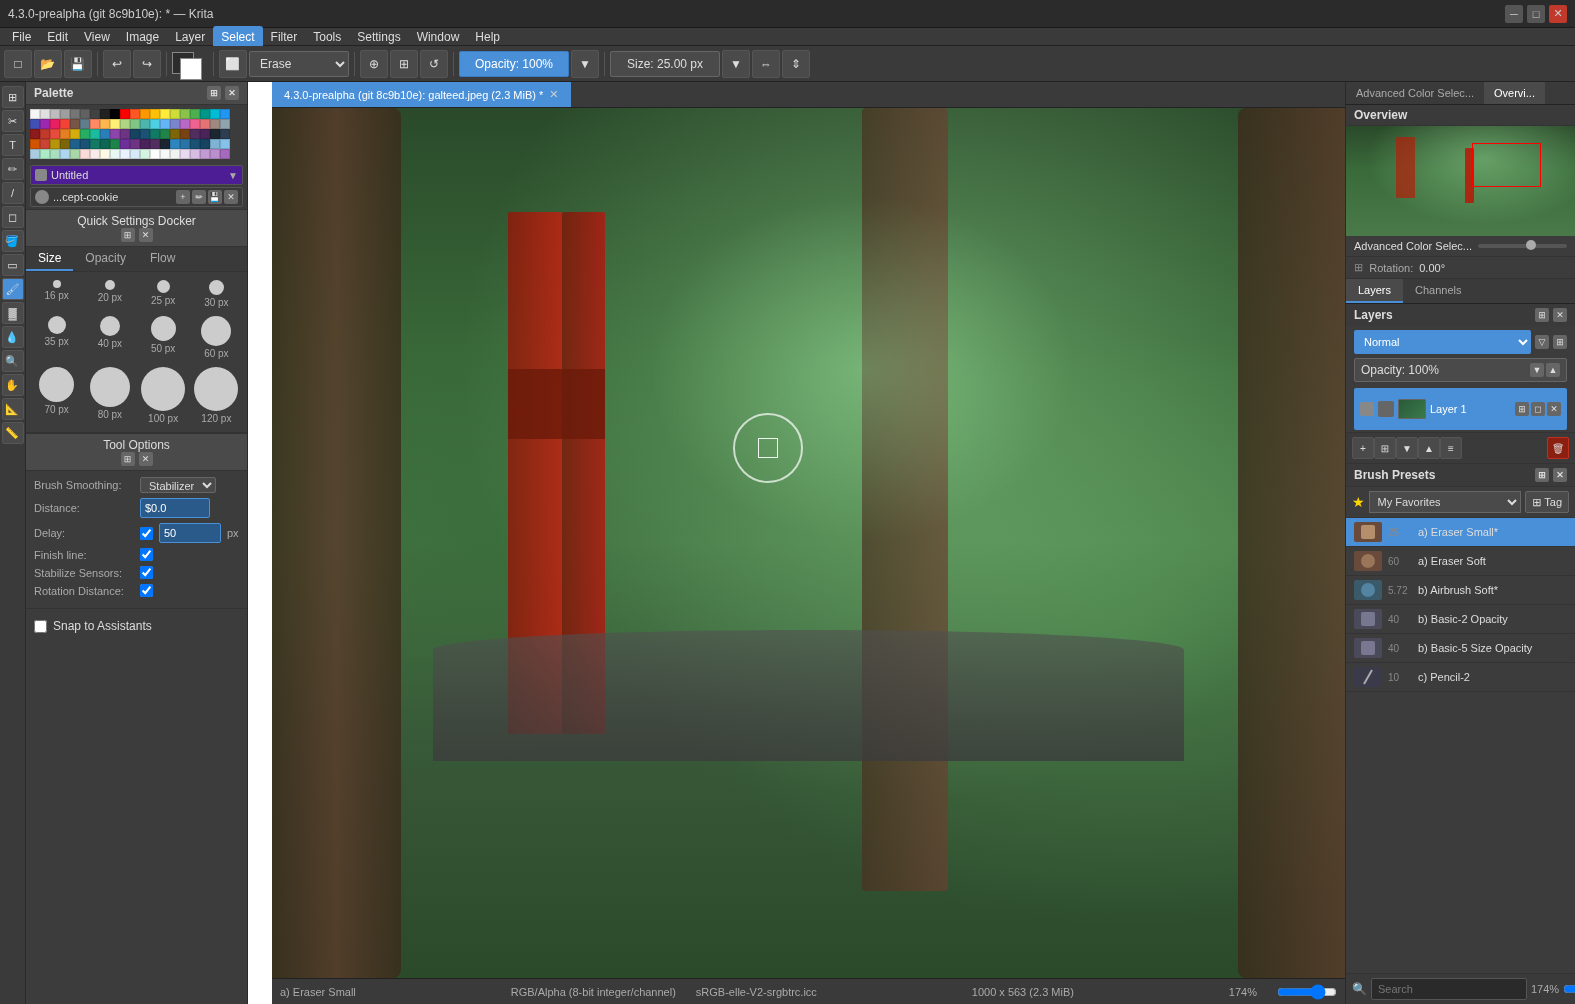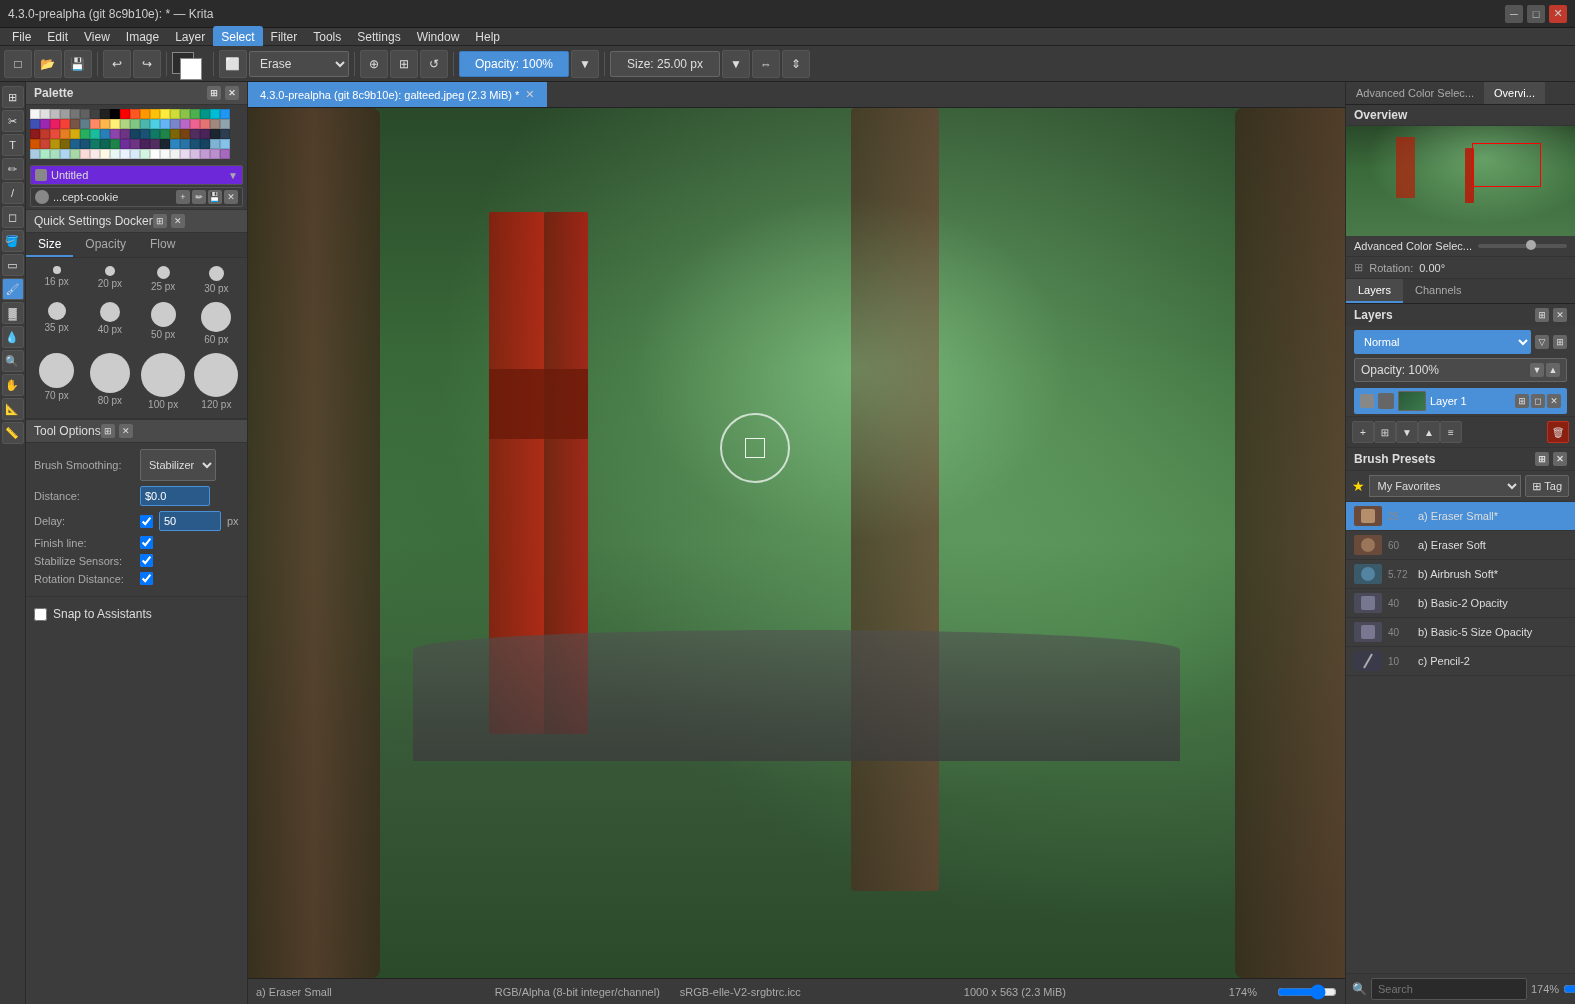--- a/index.html
+++ b/index.html
@@ -171,23 +171,24 @@
       display: flex; align-items: center; justify-content: center;
       font-size: 9px; color: #ddd;
     }
 
     
     .quick-settings-header {
       background: #4a4a4a;
       padding: 4px 8px;
       display: flex;
       align-items: center;
-      justify-content: flex-start;
+      justify-content: space-between;
       border-top: 1px solid #333;
       border-bottom: 1px solid #333;
+      flex-direction: column;
     }
     .tabs-row {
       display: flex;
       background: #3a3a3a;
       border-bottom: 1px solid #333;
     }
     .tab-btn {
       padding: 4px 12px;
       cursor: pointer;
       color: #aaa;
@@ -236,21 +237,21 @@
       height: 20px;
       width: 70px;
       font-size: 11px;
       border-radius: 2px;
     }
     .option-dropdown {
       background: #4a4a4a;
       border: 1px solid #666;
       color: #ddd;
       padding: 1px 4px;
-      height: 32px;
+      height: 16px;
       font-size: 11px;
       border-radius: 2px;
     }
     .snap-section {
       padding: 6px 8px;
       border-top: 1px solid #333;
     }
     .snap-item {
       display: flex; align-items: center; gap: 6px;
       padding: 4px 0;
@@ -258,20 +259,21 @@
     }
 
     
     .center-canvas {
       flex: 1;
       background: #ffffff;
       position: relative;
       overflow: hidden;
       display: flex;
       flex-direction: column;
+      padding-left: 24px;
     }
     .canvas-tab-bar {
       background: #3a3a3a;
       height: 26px;
       display: flex;
       align-items: center;
       border-bottom: 1px solid #222;
     }
     .canvas-tab {
       padding: 4px 12px;
@@ -440,21 +442,21 @@
       display: flex; align-items: center;
       background: #4a4a4a;
       border: 1px solid #666;
       height: 24px;
       border-radius: 2px;
       padding: 0 6px;
       justify-content: space-between;
     }
     .layer-row {
       display: flex; align-items: center; gap: 4px;
-      padding: 3px 6px;
+      padding: 11px 6px;
       background: #4a90d9;
       margin: 0 4px;
       border-radius: 2px;
     }
     .layer-thumb {
       width: 28px; height: 20px;
       background: linear-gradient(135deg, #2a5a3a, #3a7a4a);
       border: 1px solid #666;
       border-radius: 1px;
     }
@@ -799,21 +801,21 @@
               <div style="width: 10px; height: 10px; background: rgb(240, 243, 244); border: 0.5px solid rgba(0, 0, 0, 0.15); cursor: pointer;"></div>
               <div style="width: 10px; height: 10px; background: rgb(232, 218, 239); border: 0.5px solid rgba(0, 0, 0, 0.15); cursor: pointer;"></div>
               <div style="width: 10px; height: 10px; background: rgb(215, 189, 226); border: 0.5px solid rgba(0, 0, 0, 0.15); cursor: pointer;"></div>
               <div style="width: 10px; height: 10px; background: rgb(195, 155, 211); border: 0.5px solid rgba(0, 0, 0, 0.15); cursor: pointer;"></div>
               <div style="width: 10px; height: 10px; background: rgb(187, 143, 206); border: 0.5px solid rgba(0, 0, 0, 0.15); cursor: pointer;"></div>
               <div style="width: 10px; height: 10px; background: rgb(165, 105, 189); border: 0.5px solid rgba(0, 0, 0, 0.15); cursor: pointer;"></div>
             </div>
         </div>
 
         <div style="padding: 2px 4px;">
-          <div style="display:flex; align-items:center; gap:4px; padding:3px 4px; background:#6d28d9; border:1px solid #555; border-radius:2px; margin-bottom:2px; cursor:pointer;">
+          <div style="display:flex; align-items:center; gap:4px; padding:3px 4px; background:#4c1d95; border:1px solid #555; border-radius:2px; margin-bottom:2px; cursor:pointer;">
             <div style="width:12px;height:12px;background:#888;border-radius:2px;"></div>
             <span style="font-size:11px;color:#ddd;">Untitled</span>
             <span style="margin-left:auto;font-size:10px;color:#aaa;">▼</span>
           </div>
           <div style="display:flex; align-items:center; gap:4px; padding:2px 4px; background:#3a3a3a; border:1px solid #555; border-radius:2px; cursor:pointer;">
             <div style="width:14px;height:14px;background:#888;border-radius:50%;"></div>
             <span style="font-size:11px;color:#ddd;">...cept-cookie</span>
             <div style="margin-left:auto; display:flex; gap:2px;">
               <div class="panel-icon">+</div>
               <div class="panel-icon">✏</div>

